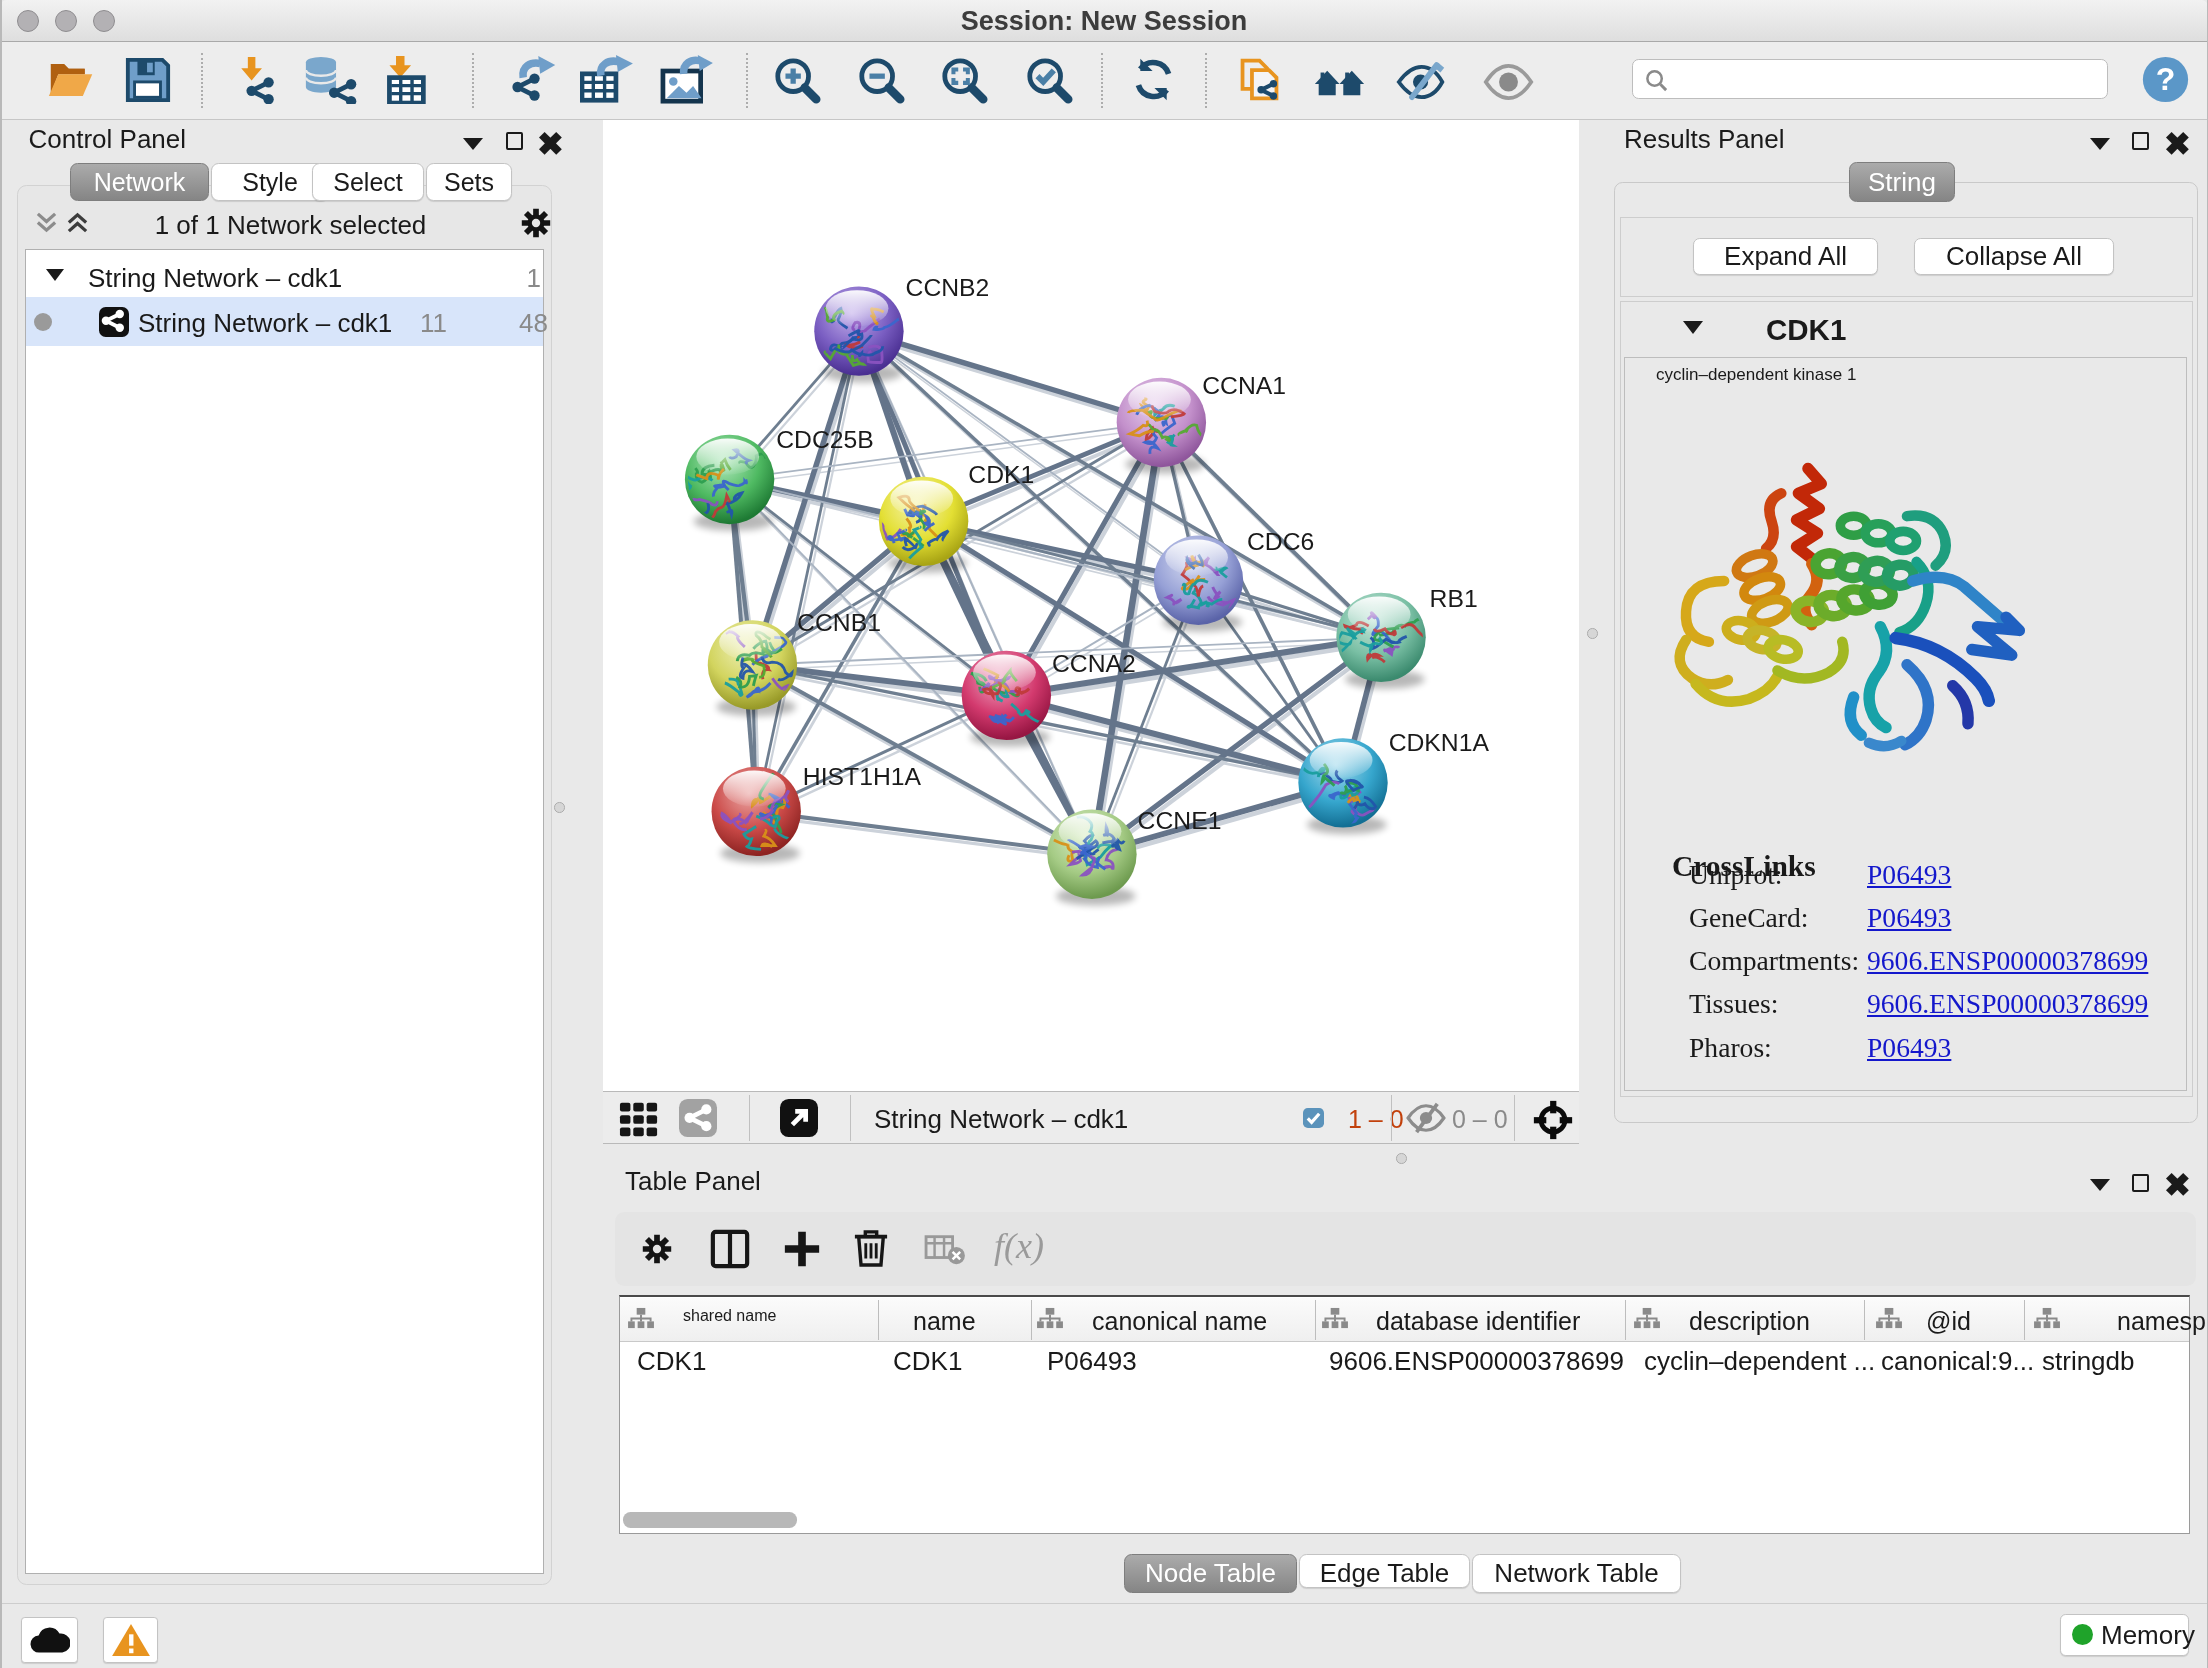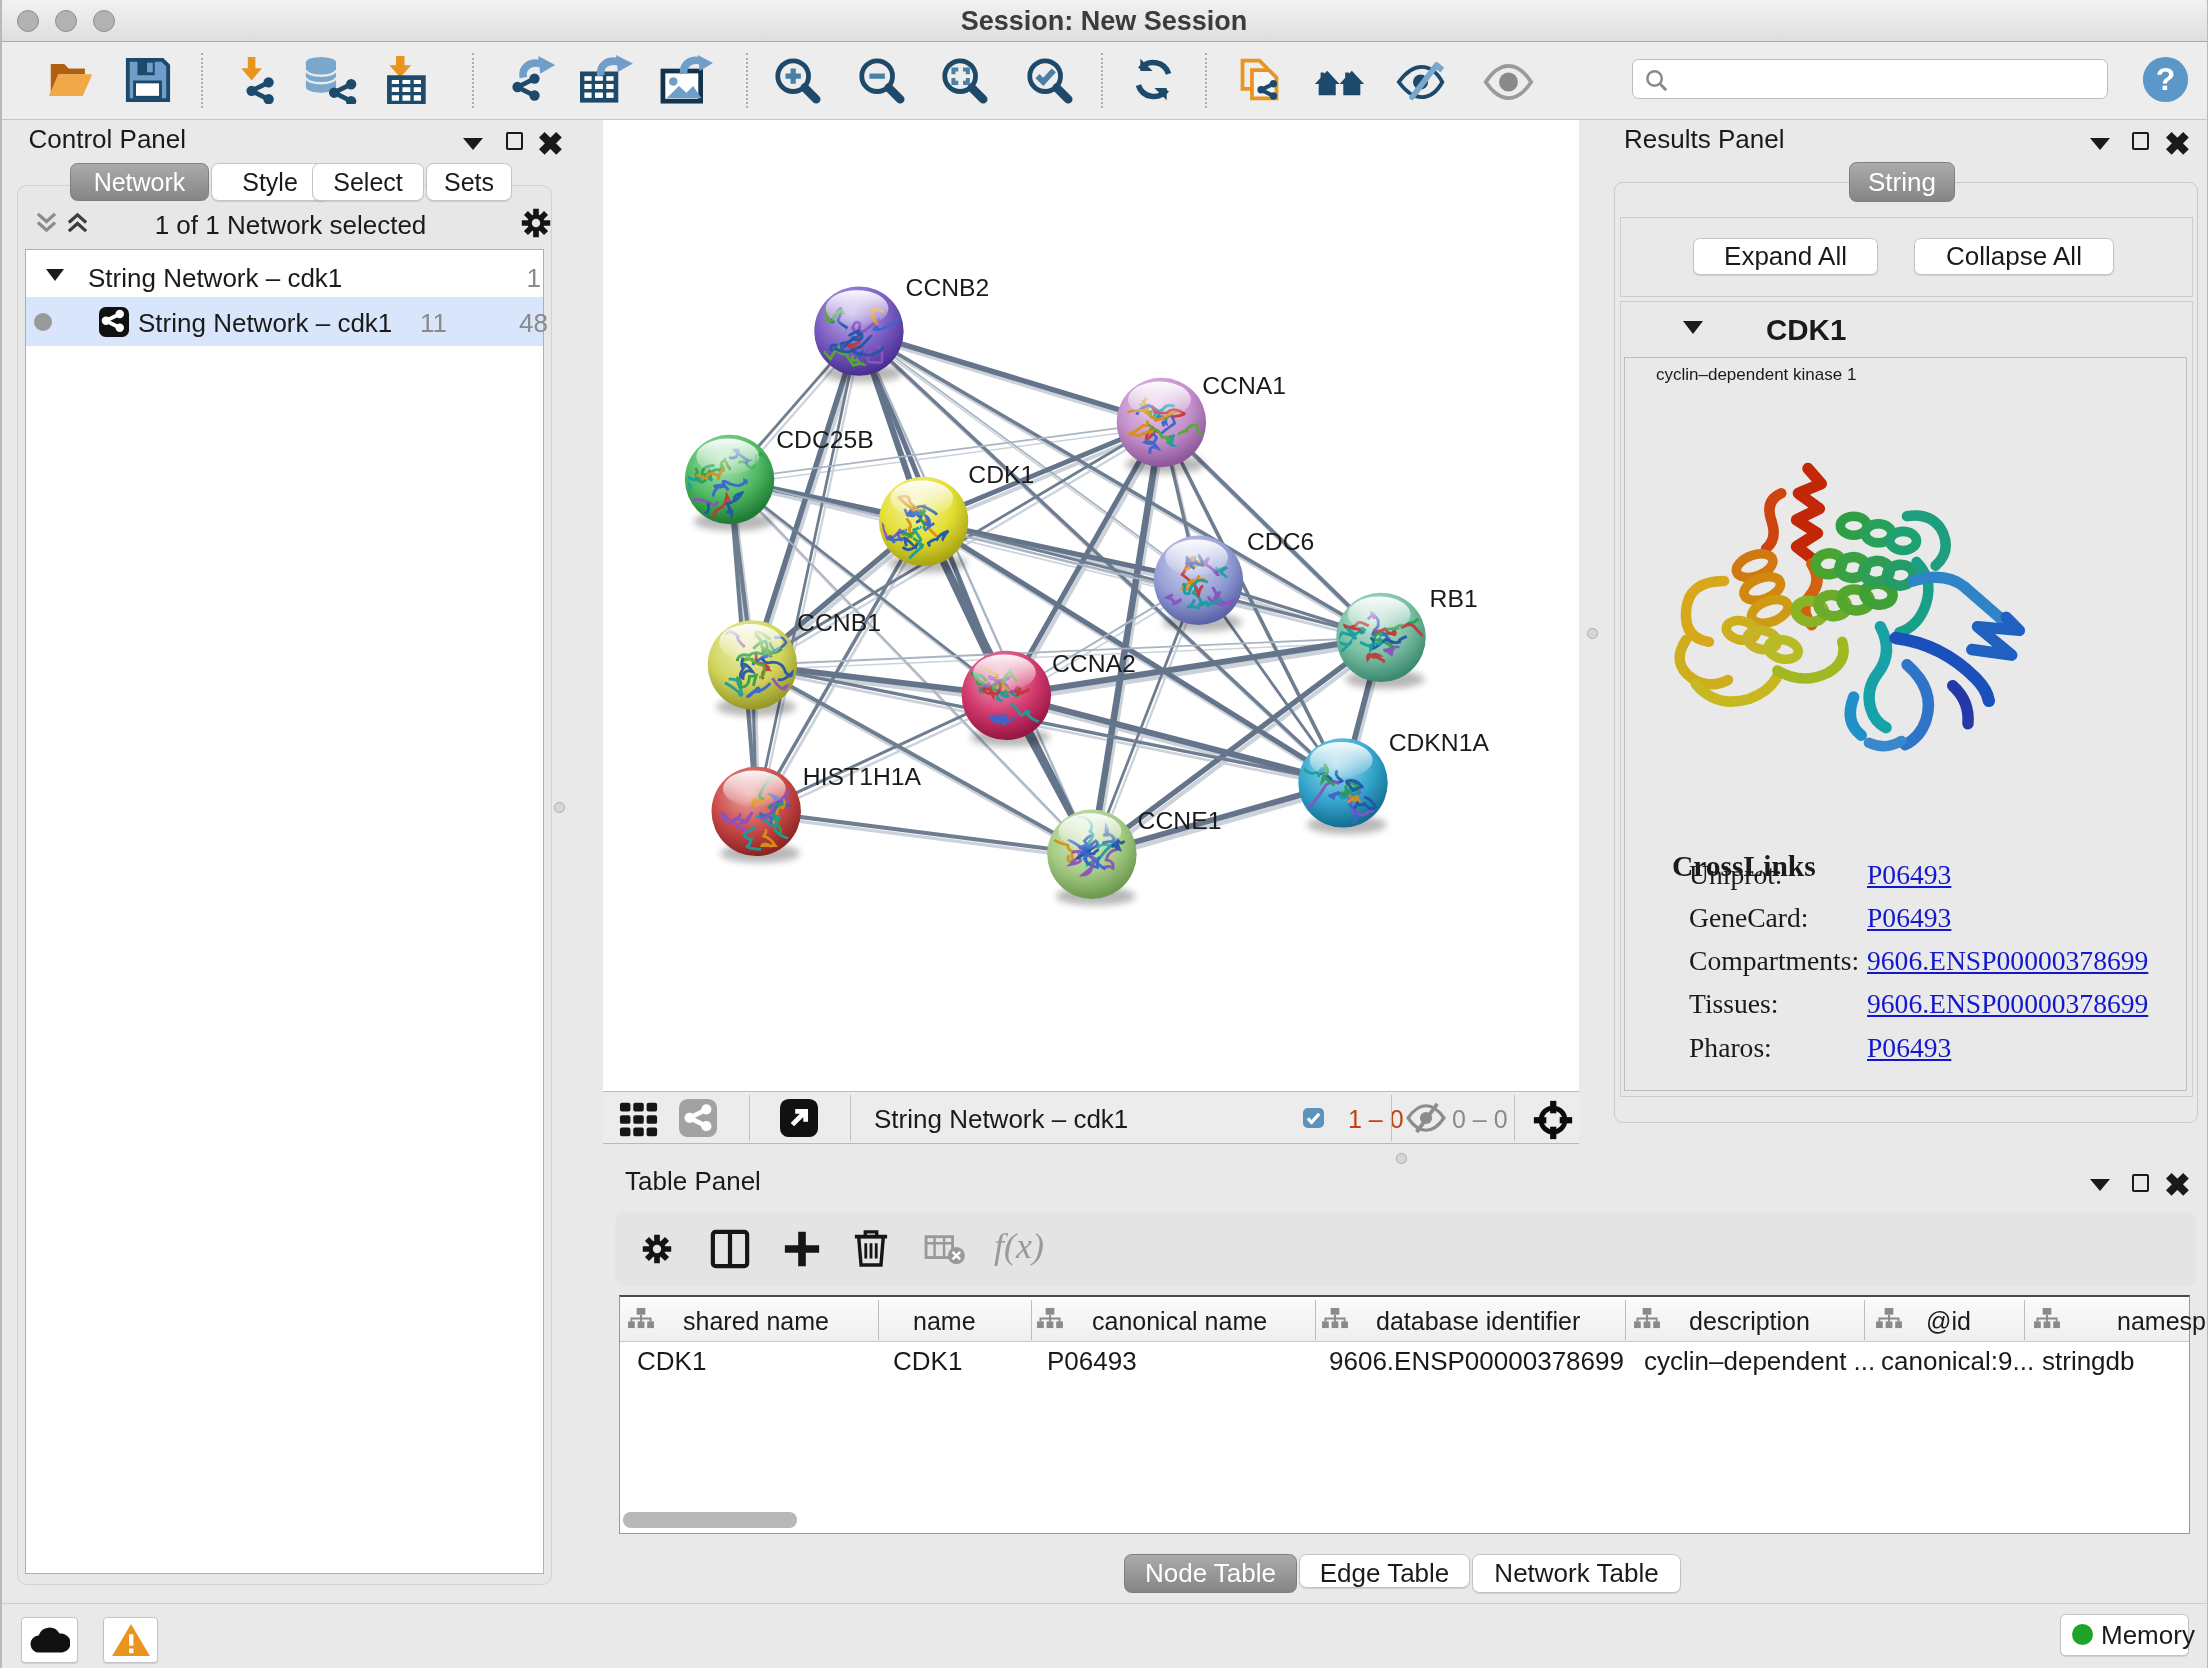--- a/index.html
+++ b/index.html
@@ -807,21 +807,21 @@
 <g fill="#8a8a8a">
         <rect x="9" y="1" width="9" height="7"></rect>
         <rect x="0" y="15" width="7" height="7"></rect>
         <rect x="10" y="15" width="7" height="7"></rect>
         <rect x="20" y="15" width="7" height="7"></rect>
       </g>
 <g stroke="#8a8a8a" stroke-width="2" fill="none">
         <path d="M13.5 8v4M3.5 15v-3h20v3M13.5 12v3"></path>
       </g>
 </svg></div>
-<div class="abs" style="left:683px;top:1307px;font-size:25px">shared name</div>
+<div class="abs" style="left:683px;top:1307px;font-size:16px">shared name</div>
 <div class="abs" style="left:913px;top:1307px;font-size:25px">name</div>
 <div class="abs" style="left:1037px;top:1307px"><svg width="26" height="23" viewBox="0 0 27 24" style="vertical-align:-3.8px">
 <g fill="#8a8a8a">
         <rect x="9" y="1" width="9" height="7"></rect>
         <rect x="0" y="15" width="7" height="7"></rect>
         <rect x="10" y="15" width="7" height="7"></rect>
         <rect x="20" y="15" width="7" height="7"></rect>
       </g>
 <g stroke="#8a8a8a" stroke-width="2" fill="none">
         <path d="M13.5 8v4M3.5 15v-3h20v3M13.5 12v3"></path>

